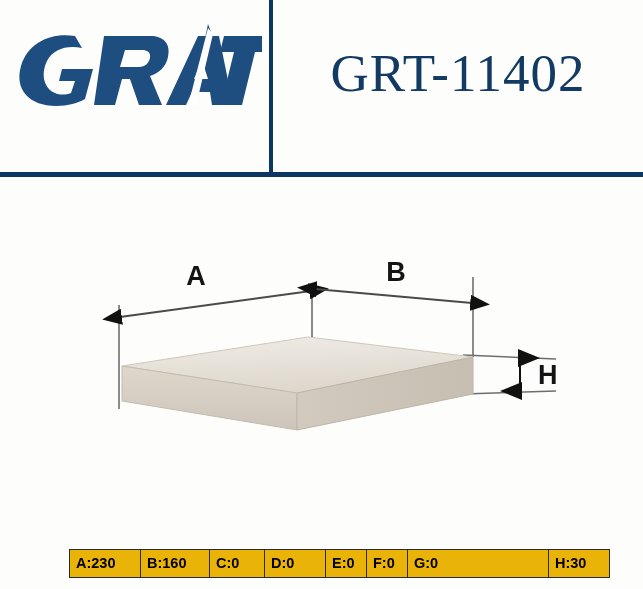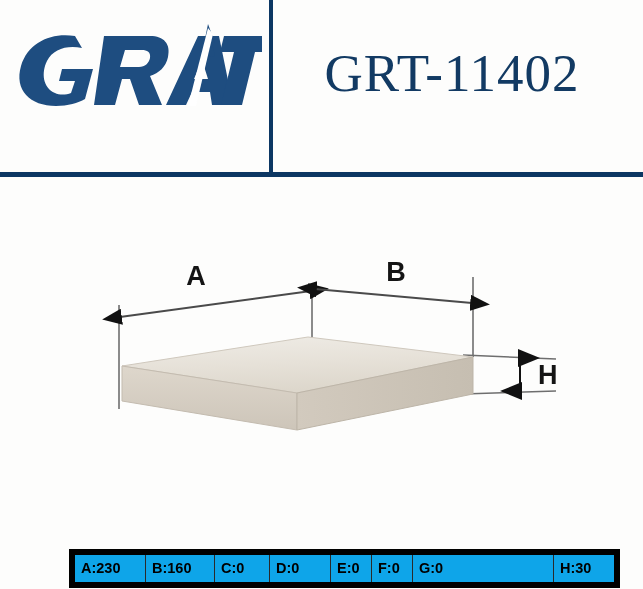--- a/index.html
+++ b/index.html
@@ -53,21 +53,21 @@
   #header-divider {
     position: absolute;
     left: 269px;
     top: 0;
     width: 4px;
     height: 175px;
     background: #0c3763;
   }
   #partno-block {
     position: absolute;
-    left: 267px;
+    left: 273px;
     top: 0;
     width: 370px;
     height: 172px;
   }
   #partno {
     position: absolute;
     left: 0;
     top: 43px;
     width: 370px;
     text-align: center;
@@ -103,22 +103,22 @@
     font-size: 27px;
     fill: #141414;
   }
 
   
   #spec-table {
     position: absolute;
     left: 69px;
     top: 549px;
     border-collapse: collapse;
-    border: 6px solid #000000;
-    background: #0ea5e9;
+    border: 1px solid #000000;
+    background: #eab308;
   }
   #spec-table td {
     border: 1px solid #2a2a2a;
     font-family: "Liberation Sans", sans-serif;
     font-weight: bold;
     font-size: 14.5px;
     color: #000000;
     padding: 4px 6px 5px 6px;
     height: 18px;
     white-space: nowrap;

